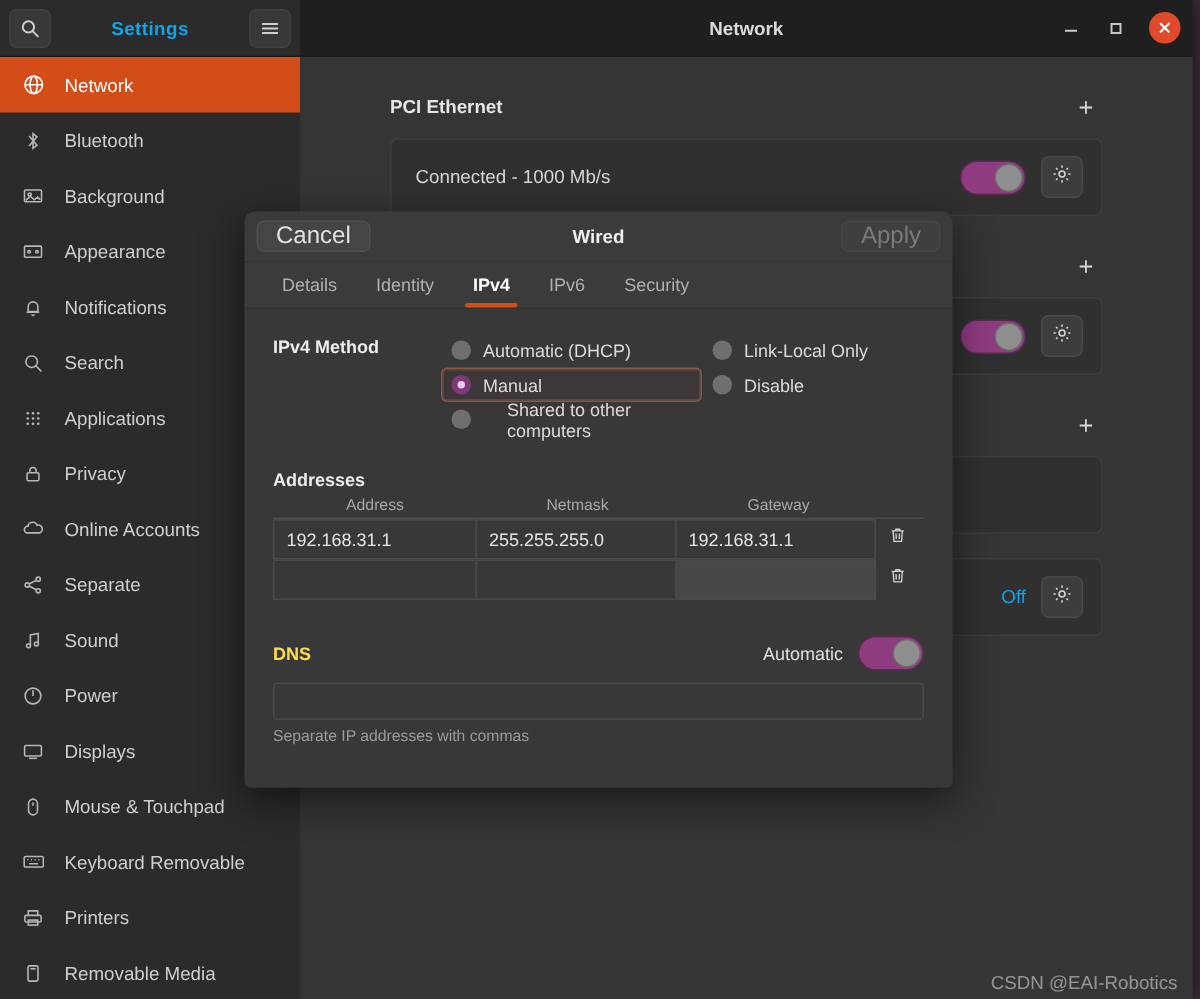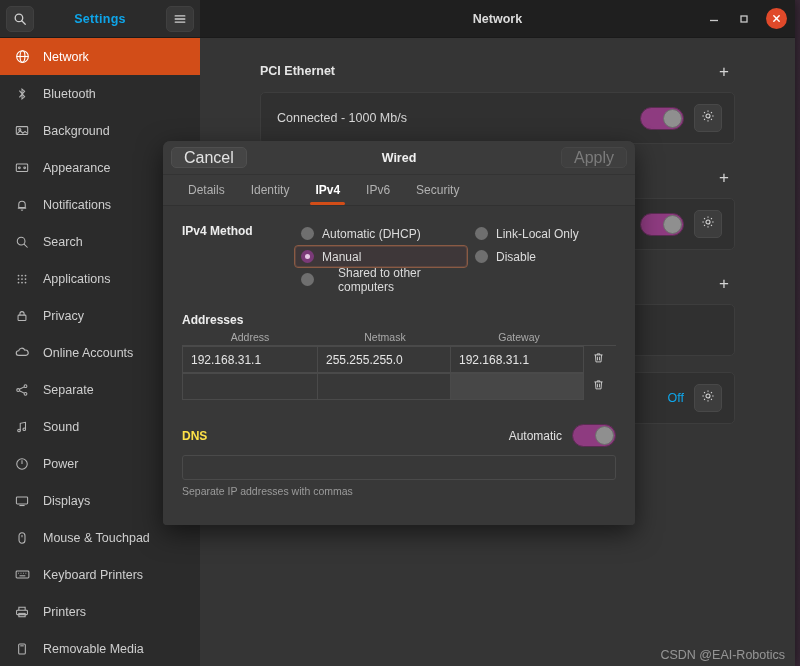--- a/index.html
+++ b/index.html
@@ -529,21 +529,21 @@
         <span class="side-ico">
           <svg width="15" height="15" viewBox="0 0 16 16" fill="none" stroke="#cfcfcf" stroke-width="1.1">
             <rect x="1.2" y="4.2" width="13.6" height="7.6" rx="1"></rect>
             <line x1="3.4" y1="6.6" x2="4.2" y2="6.6"></line>
               <line x1="6" y1="6.6" x2="6.8" y2="6.6"></line>
               <line x1="8.6" y1="6.6" x2="9.4" y2="6.6"></line>
               <line x1="11.2" y1="6.6" x2="12" y2="6.6"></line>
             <line x1="4.8" y1="9.4" x2="11" y2="9.4"></line>
           </svg>
         </span>
-        <span>Keyboard Printers</span>
+        <span>Keyboard Removable</span>
       </div>
 
       <div class="side-item">
         <span class="side-ico">
           <svg width="14" height="14" viewBox="0 0 16 16" fill="none" stroke="#cfcfcf" stroke-width="1.2">
             <path d="M4.4 6 V2.6 h7.2 V6"></path>
               <rect x="1.8" y="6" width="12.4" height="5" rx="1"></rect>
               <rect x="4.4" y="9.6" width="7.2" height="3.8"></rect>
           </svg>
         </span>

